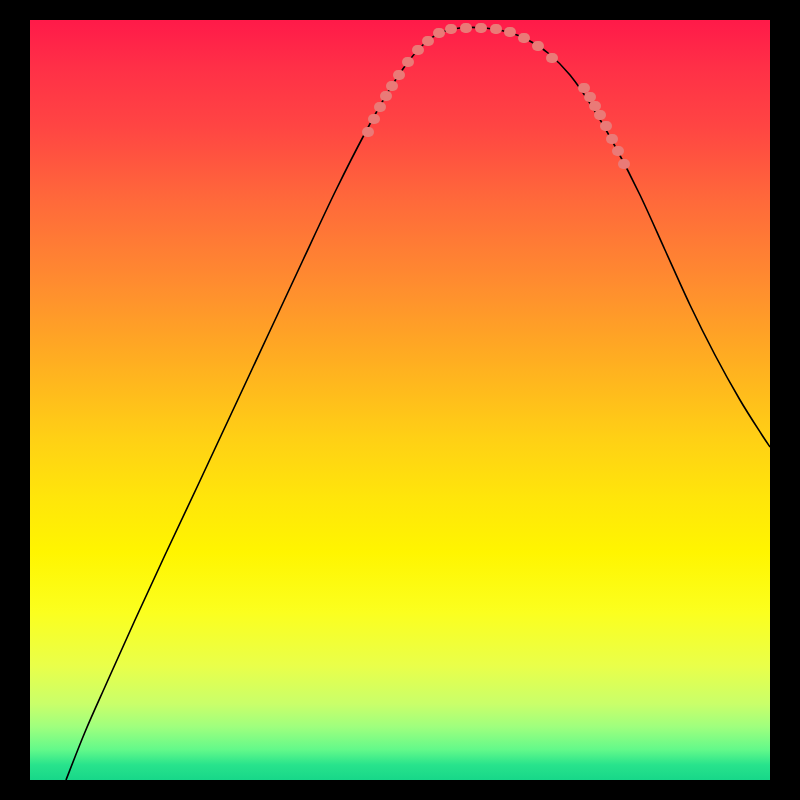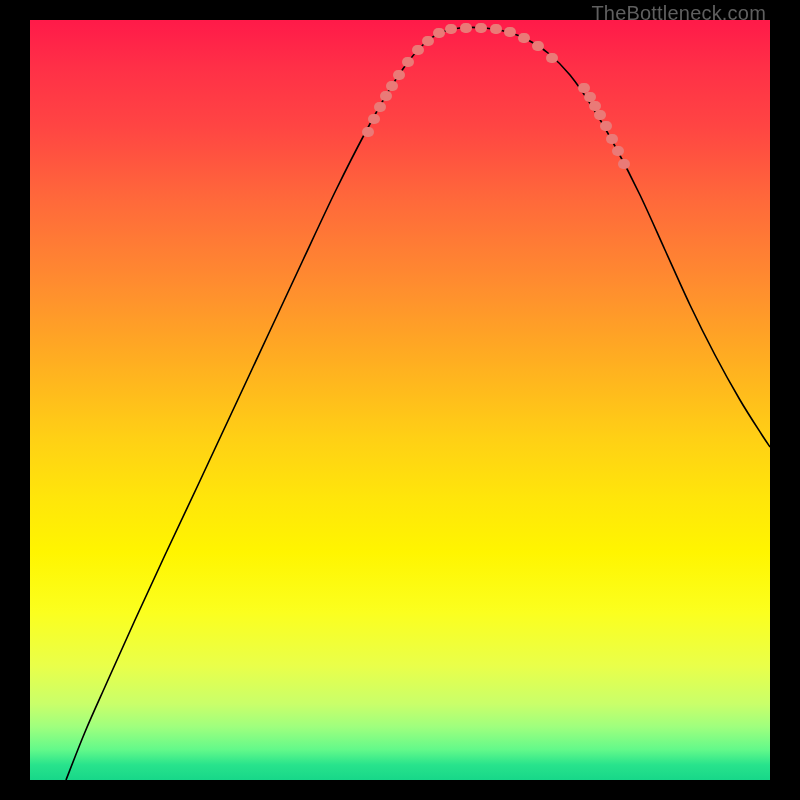--- a/index.html
+++ b/index.html
@@ -72,21 +72,20 @@
   .marker {
     fill: #ea7a77;
     stroke: none;
   }
 </style>
 </head>
 <body>
 
 <div class="frame">
 
-  <div class="watermark">TheBottleneck.com</div>
 
   <div class="plot">
     <svg class="curve" viewBox="0 0 740 760" preserveAspectRatio="none">
       <path id="curve-path" class="curve-path" d="M 36 760 C 39.2 752.0, 48.0 728.7, 55 712 C 62.0 695.3, 69.7 678.7, 78 660 C 86.3 641.3, 95.5 620.8, 105 600 C 114.5 579.2, 124.5 557.5, 135 535 C 145.5 512.5, 156.7 489.2, 168 465 C 179.3 440.8, 191.3 415.0, 203 390 C 214.7 365.0, 226.3 340.0, 238 315 C 249.7 290.0, 261.7 264.2, 273 240 C 284.3 215.8, 295.8 190.8, 306 170 C 316.2 149.2, 325.3 131.3, 334 115 C 342.7 98.7, 350.7 84.2, 358 72 C 365.3 59.8, 371.8 50.2, 378 42 C 384.2 33.8, 389.7 27.8, 395 23 C 400.3 18.2, 404.2 15.5, 410 13 C 415.8 10.5, 422.5 8.8, 430 8 C 437.5 7.2, 447.0 7.3, 455 8 C 463.0 8.7, 470.8 10.0, 478 12 C 485.2 14.0, 491.3 16.5, 498 20 C 504.7 23.5, 511.0 27.2, 518 33 C 525.0 38.8, 532.5 45.8, 540 55 C 547.5 64.2, 555.3 75.8, 563 88 C 570.7 100.2, 578.2 113.5, 586 128 C 593.8 142.5, 601.8 158.0, 610 175 C 618.2 192.0, 626.7 211.7, 635 230 C 643.3 248.3, 651.7 267.5, 660 285 C 668.3 302.5, 676.7 319.2, 685 335 C 693.3 350.8, 702.2 366.7, 710 380 C 717.8 393.3, 727.0 407.2, 732 415 C 737.0 422.8, 738.7 425.0, 740 427" stroke="#000000"></path>
       <g id="markers">
           <rect x="332.0" y="107.0" width="12" height="10" rx="5" ry="5" class="marker" fill="#ea7a77"></rect>
           <rect x="338.0" y="94.0" width="12" height="10" rx="5" ry="5" class="marker" fill="#ea7a77"></rect>
           <rect x="344.0" y="82.0" width="12" height="10" rx="5" ry="5" class="marker" fill="#ea7a77"></rect>
           <rect x="350.0" y="71.0" width="12" height="10" rx="5" ry="5" class="marker" fill="#ea7a77"></rect>
           <rect x="356.0" y="61.0" width="12" height="10" rx="5" ry="5" class="marker" fill="#ea7a77"></rect>

